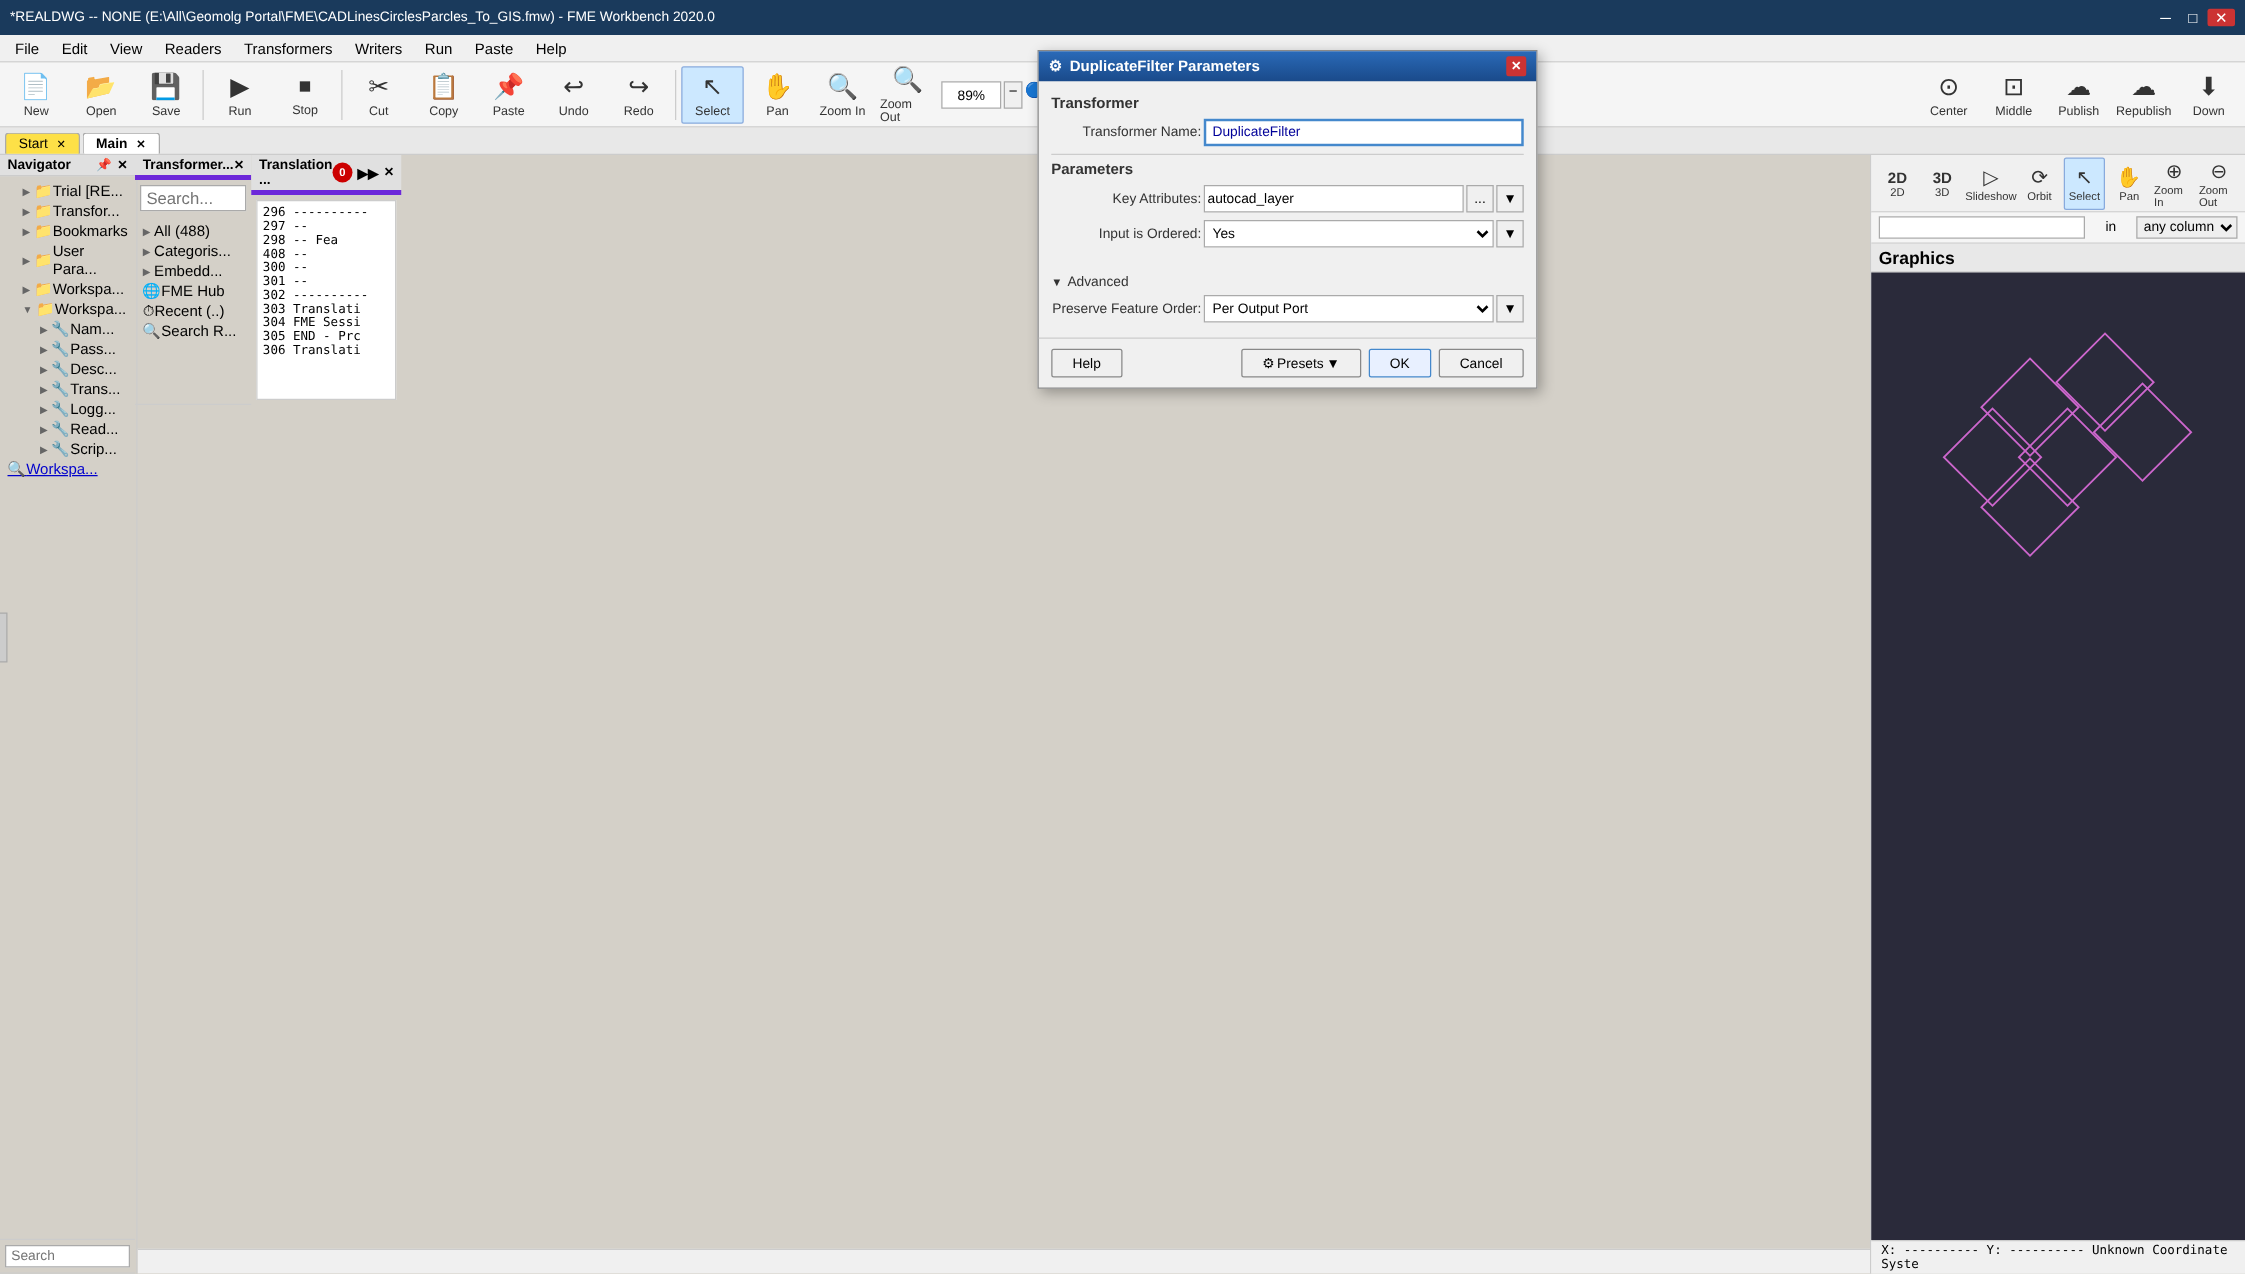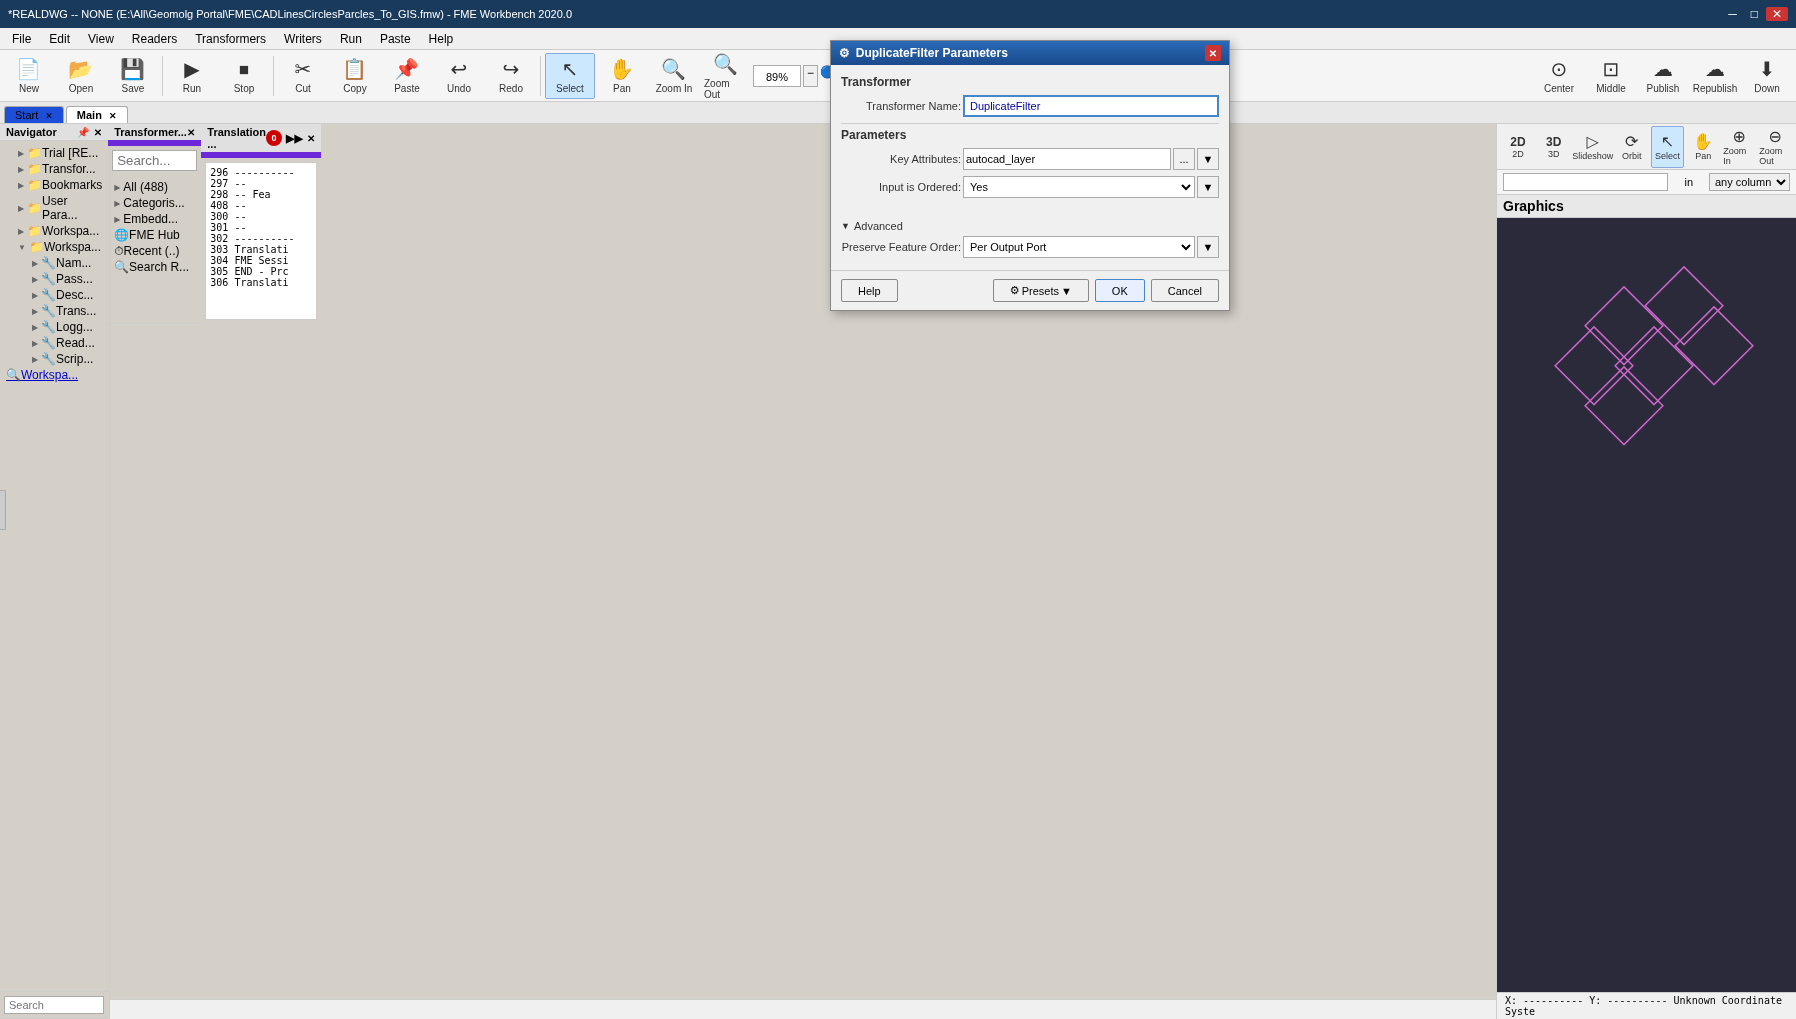--- a/index.html
+++ b/index.html
@@ -74,21 +74,21 @@
       border-bottom: 1px solid #ccc;
       height: 22px;
       display: flex;
       align-items: flex-end;
       padding: 0 4px;
     }
     .tab {
       padding: 2px 10px;
       border: 1px solid #aaa;
       border-bottom: none;
-      background: #1d4ed8;
+      background: #fde047;
       cursor: pointer;
       font-size: 11px;
       margin-right: 2px;
       border-radius: 3px 3px 0 0;
     }
     .tab.active { background: #fff; font-weight: bold; margin-top: 16px; }
     .panel-header {
       background: #e0e0e0;
       border-bottom: 1px solid #ccc;
       padding: 2px 6px;
@@ -328,21 +328,21 @@
     }
     .right-search-bar input {
       flex: 1;
       border: 1px solid #aaa;
       padding: 2px 4px;
       font-size: 11px;
     }
 
     .panel-section-header {
       background: #e0e0e0;
-      border-bottom: 6px solid #6d28d9;
+      border-bottom: 4px solid #6d28d9;
       padding: 2px 6px;
       font-weight: bold;
       font-size: 11px;
       display: flex;
       align-items: center;
       justify-content: space-between;
     }
     .panel-close { cursor: pointer; font-size: 10px; }
 
     .error-badge {

